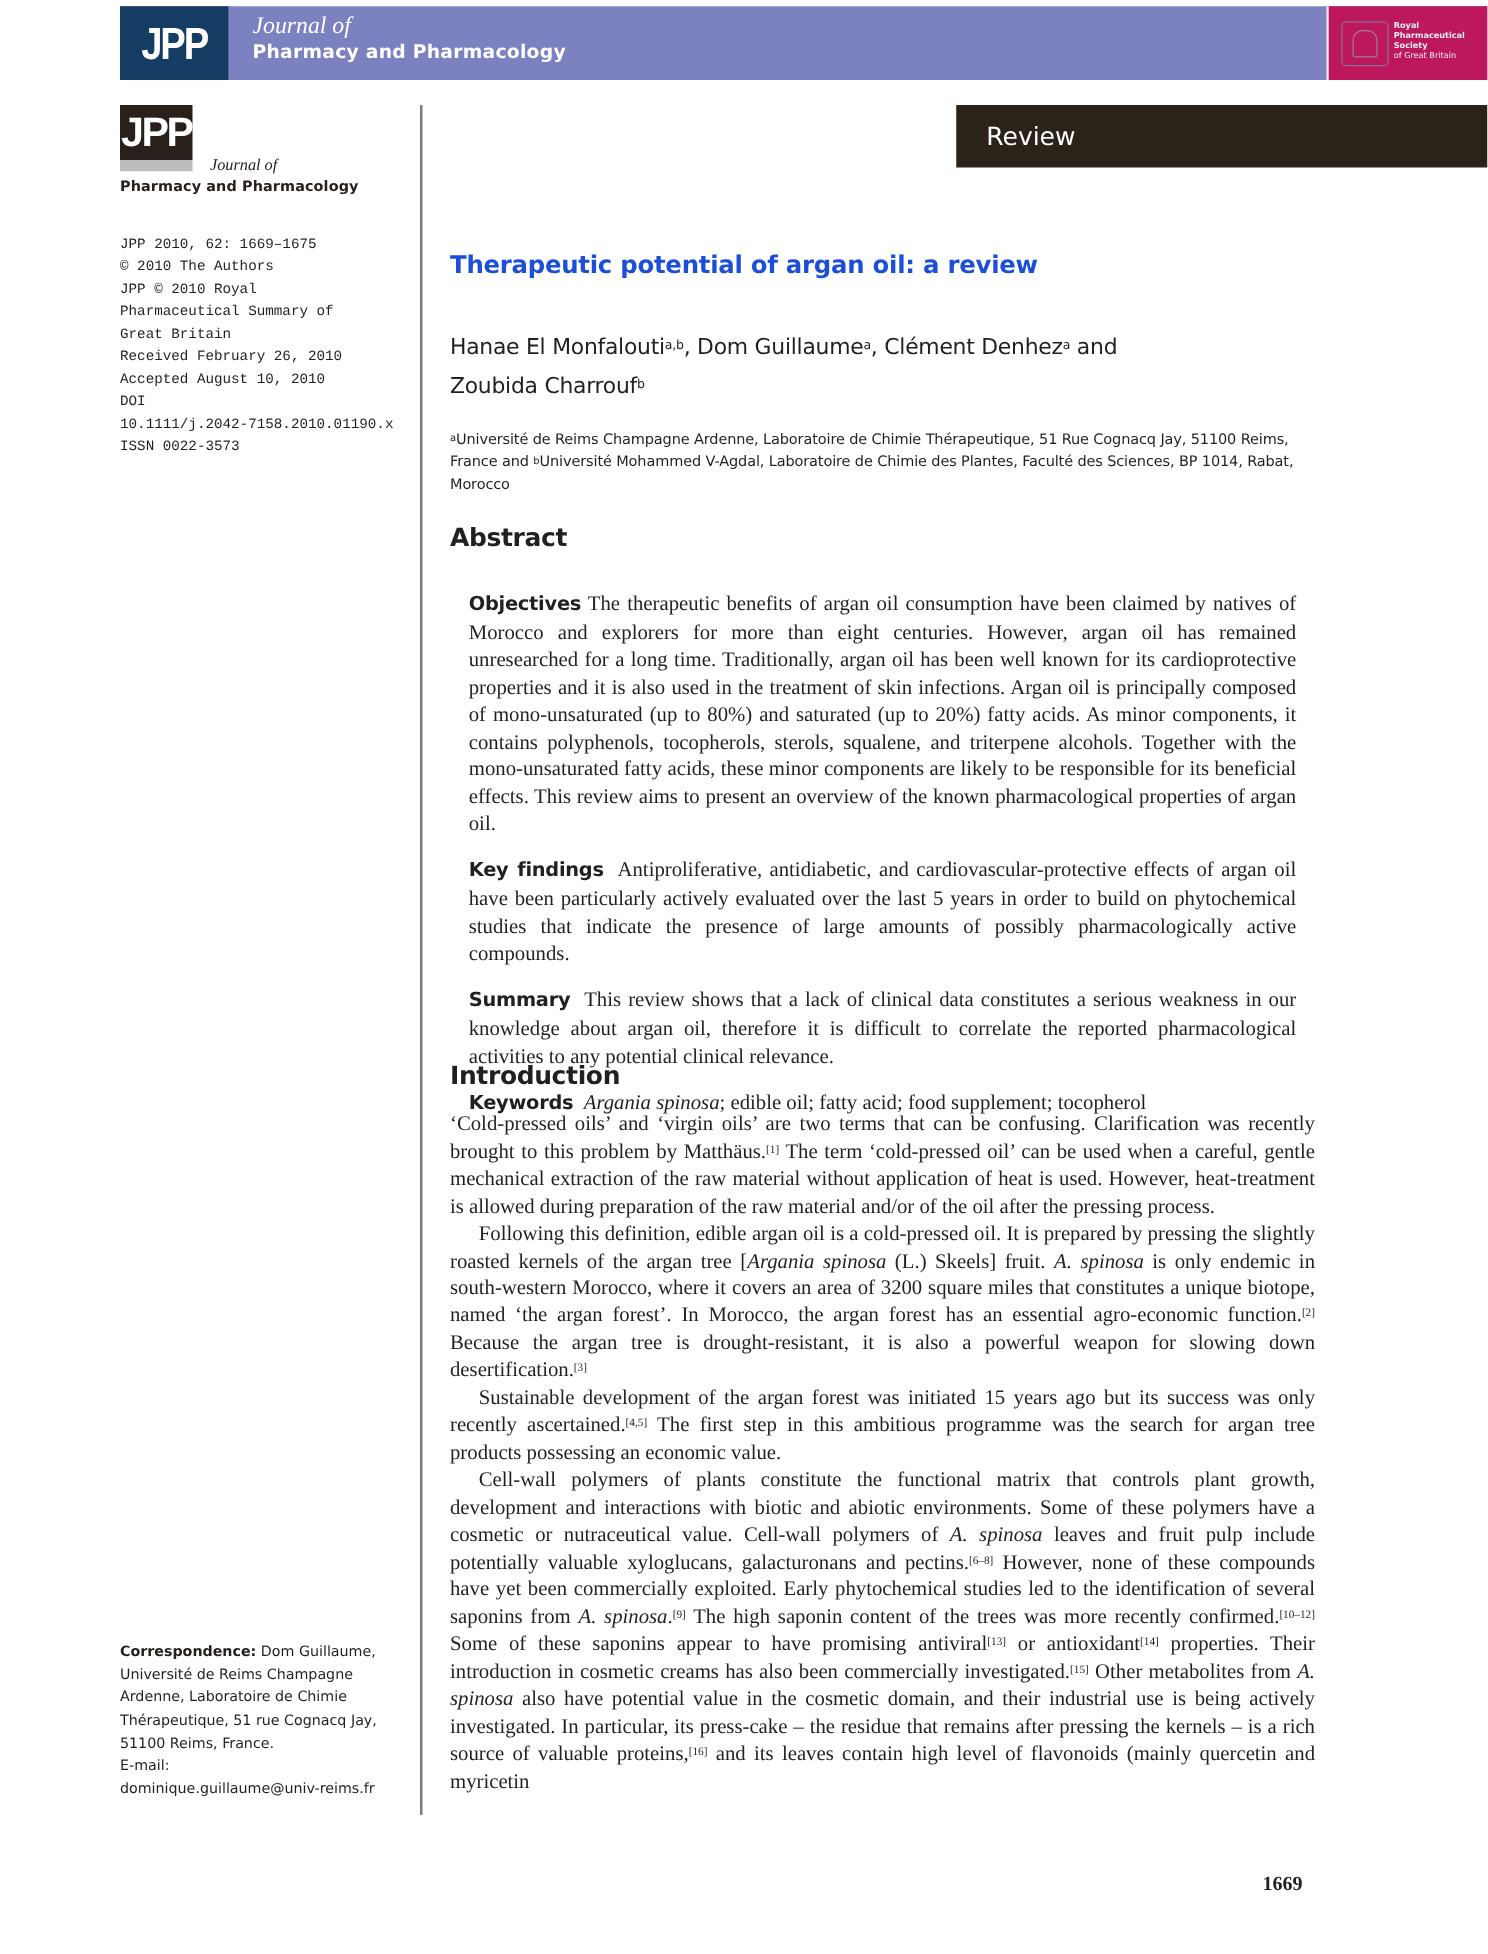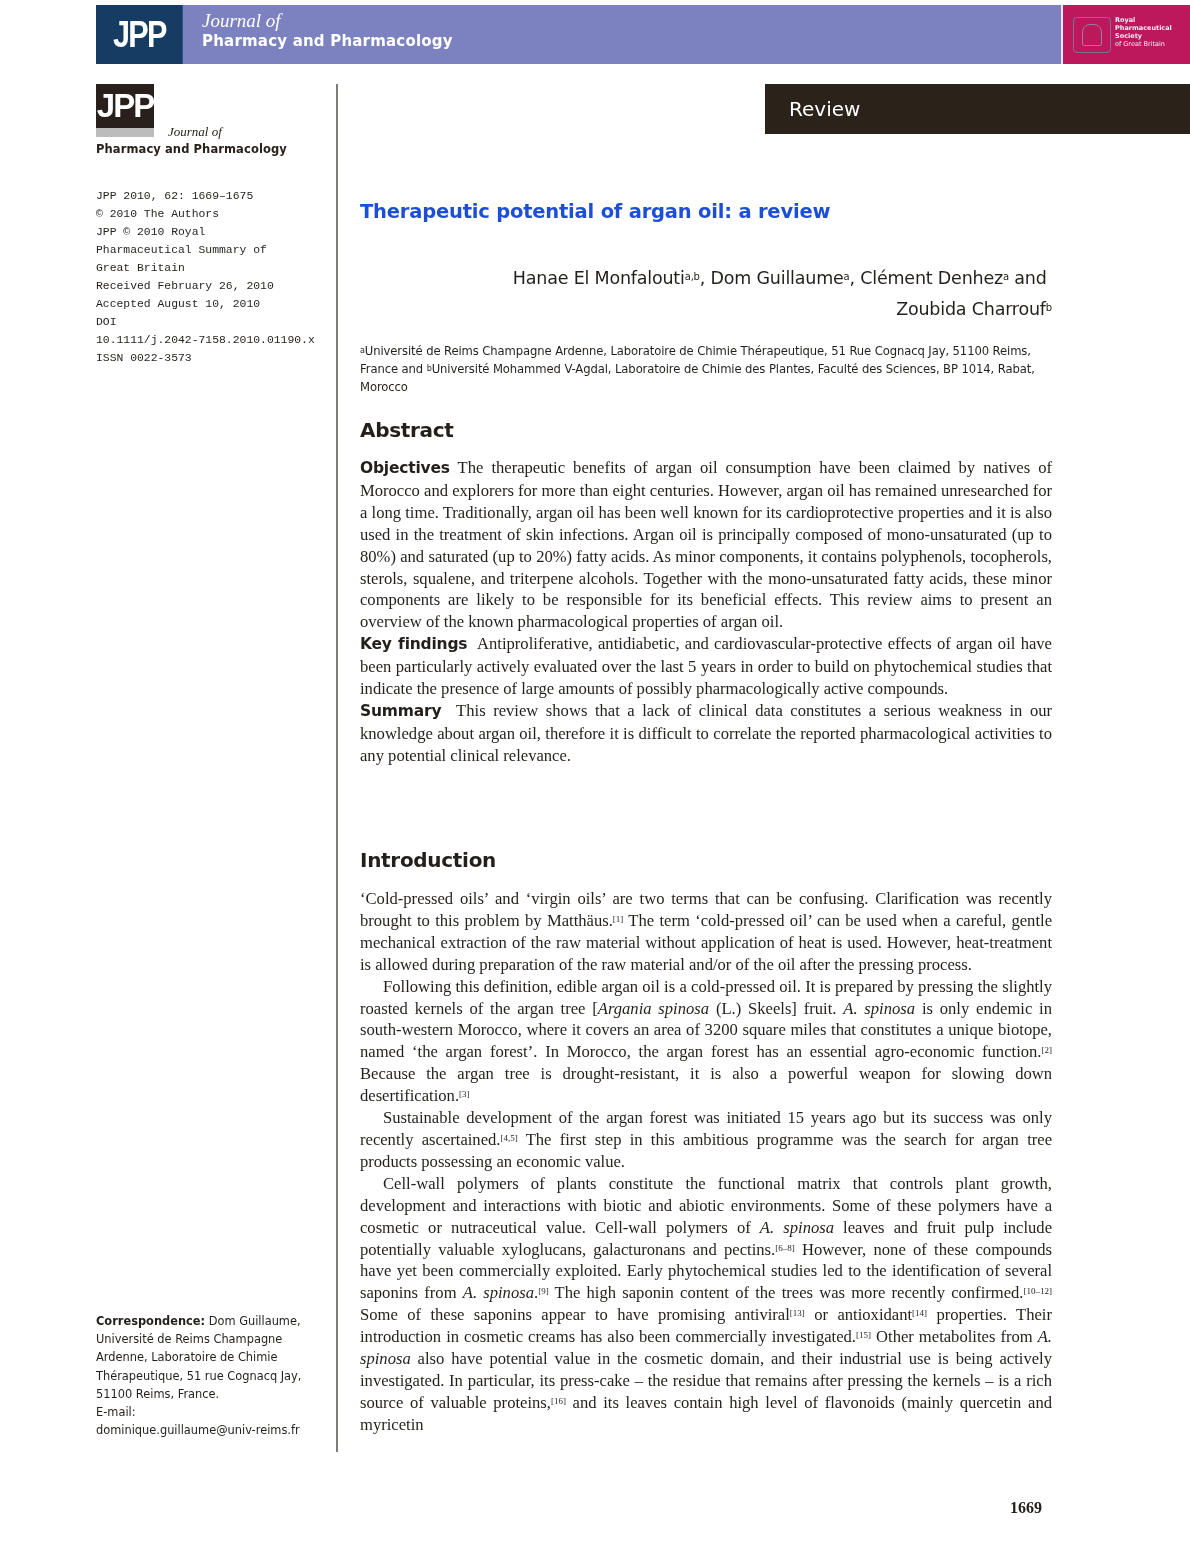--- a/index.html
+++ b/index.html
@@ -36,29 +36,29 @@
 
   
   .meta { position:absolute; left:96px; top:187px; width:240px; font-family:Liberation Mono, monospace; font-size:11.4px; line-height:18px; color:#231f1c; }
   .meta div { white-space:nowrap; }
   .corr { position:absolute; left:96px; top:1312px; width:240px; font-family:"DejaVu Sans", sans-serif; font-size:11.4px; line-height:18.2px; color:#231f1c; }
   .corr b { font-weight:bold; }
 
   
   .main { position:absolute; left:360px; top:200px; width:692px; }
   .article-title { font-family:"DejaVu Sans", sans-serif; font-weight:bold; font-size:19.5px; line-height:24px; margin:0; color:#1d4ed8; letter-spacing:-0.2px;}
-  .authors { margin-top:39px; font-family:"DejaVu Sans", sans-serif; font-size:17.5px; line-height:31px; color:#231f1c; letter-spacing:-0.2px;text-align:right;}
+  .authors { margin-top:39px; font-family:"DejaVu Sans", sans-serif; font-size:17.5px; line-height:31px; color:#231f1c; letter-spacing:-0.2px;}
   .authors sup { font-size:10px; vertical-align:top; position:relative; top:-2px; }
   .affil { margin-top:17px; font-family:"DejaVu Sans", sans-serif; font-size:11.6px; line-height:18px; color:#231f1c; letter-spacing:-0.1px;}
   .affil sup { font-size:8px; vertical-align:top; }
   .sec-head { font-family:"DejaVu Sans", sans-serif; font-weight:bold; font-size:20px; line-height:24px; margin:0; color:#231f1c; letter-spacing:-0.3px;}
   .abstract-head { position:absolute; left:360px; top:418px; }
   .intro-head { position:absolute; left:360px; top:848px; }
   .abstract { position:absolute; left:360px; top:457px; width:692px; font-family:"Liberation Serif", serif; font-size:16.6px; line-height:21.9px; text-align:justify; color:#231f1c; }
-  .abstract p { margin:0; }
+  .abstract p { margin:15px; }
   .abstract .lbl { font-family:"DejaVu Sans", sans-serif; font-weight:bold; font-size:15.5px; letter-spacing:-0.2px;}
   .abstract i { font-style:italic; }
   .intro { position:absolute; left:360px; top:888px; width:692px; font-family:"Liberation Serif", serif; font-size:16.6px; line-height:21.9px; text-align:justify; color:#231f1c; }
   .intro p { margin:0; }
   .intro p.indent { text-indent:23px; }
   .intro sup, .abstract sup { font-size:9px; vertical-align:top; position:relative; top:-1px; }
   .page-num { position:absolute; left:1010px; top:1499px; font-family:Liberation Serif, serif; font-weight:bold; font-size:16px; color:#231f1c; }
 </style>
 </head>
 <body>
@@ -119,20 +119,21 @@
   <div class="affil">
     <sup>a</sup><span>Université de Reims Champagne Ardenne, Laboratoire de Chimie Thérapeutique, 51 Rue Cognacq Jay, 51100 Reims, France and </span><sup>b</sup><span>Université Mohammed V-Agdal, Laboratoire de Chimie des Plantes, Faculté des Sciences, BP 1014, Rabat, Morocco</span>
   </div>
 </div>
 
 <h2 class="sec-head abstract-head">Abstract</h2>
 <div class="abstract">
   <p><span class="lbl">Objectives</span> <span>The therapeutic benefits of argan oil consumption have been claimed by natives of Morocco and explorers for more than eight centuries. However, argan oil has remained unresearched for a long time. Traditionally, argan oil has been well known for its cardioprotective properties and it is also used in the treatment of skin infections. Argan oil is principally composed of mono-unsaturated (up to 80%) and saturated (up to 20%) fatty acids. As minor components, it contains polyphenols, tocopherols, sterols, squalene, and triterpene alcohols. Together with the mono-unsaturated fatty acids, these minor components are likely to be responsible for its beneficial effects. This review aims to present an overview of the known pharmacological properties of argan oil.</span></p>
   <p><span class="lbl">Key findings</span>&nbsp; <span>Antiproliferative, antidiabetic, and cardiovascular-protective effects of argan oil have been particularly actively evaluated over the last 5 years in order to build on phytochemical studies that indicate the presence of large amounts of possibly pharmacologically active compounds.</span></p>
   <p><span class="lbl">Summary</span>&nbsp; <span>This review shows that a lack of clinical data constitutes a serious weakness in our knowledge about argan oil, therefore it is difficult to correlate the reported pharmacological activities to any potential clinical relevance.</span></p>
+  <p style="text-align:left"><span class="lbl">Keywords</span>&nbsp; <i>Argania spinosa</i><span>; edible oil; fatty acid; food supplement; tocopherol</span></p>
 </div>
 
 <h2 class="sec-head intro-head">Introduction</h2>
 <div class="intro">
   <p><span>‘Cold-pressed oils’ and ‘virgin oils’ are two terms that can be confusing. Clarification was recently brought to this problem by Matthäus.</span><sup>[1]</sup><span> The term ‘cold-pressed oil’ can be used when a careful, gentle mechanical extraction of the raw material without application of heat is used. However, heat-treatment is allowed during preparation of the raw material and/or of the oil after the pressing process.</span></p>
   <p class="indent"><span>Following this definition, edible argan oil is a cold-pressed oil. It is prepared by pressing the slightly roasted kernels of the argan tree [</span><i>Argania spinosa</i><span> (L.) Skeels] fruit. </span><i>A. spinosa</i><span> is only endemic in south-western Morocco, where it covers an area of 3200 square miles that constitutes a unique biotope, named ‘the argan forest’. In Morocco, the argan forest has an essential agro-economic function.</span><sup>[2]</sup><span> Because the argan tree is drought-resistant, it is also a powerful weapon for slowing down desertification.</span><sup>[3]</sup></p>
   <p class="indent"><span>Sustainable development of the argan forest was initiated 15 years ago but its success was only recently ascertained.</span><sup>[4,5]</sup><span> The first step in this ambitious programme was the search for argan tree products possessing an economic value.</span></p>
   <p class="indent"><span>Cell-wall polymers of plants constitute the functional matrix that controls plant growth, development and interactions with biotic and abiotic environments. Some of these polymers have a cosmetic or nutraceutical value. Cell-wall polymers of </span><i>A. spinosa</i><span> leaves and fruit pulp include potentially valuable xyloglucans, galacturonans and pectins.</span><sup>[6–8]</sup><span> However, none of these compounds have yet been commercially exploited. Early phytochemical studies led to the identification of several saponins from </span><i>A. spinosa</i><span>.</span><sup>[9]</sup><span> The high saponin content of the trees was more recently confirmed.</span><sup>[10–12]</sup><span> Some of these saponins appear to have promising antiviral</span><sup>[13]</sup><span> or antioxidant</span><sup>[14]</sup><span> properties. Their introduction in cosmetic creams has also been commercially investigated.</span><sup>[15]</sup><span> Other metabolites from </span><i>A. spinosa</i><span> also have potential value in the cosmetic domain, and their industrial use is being actively investigated. In particular, its press-cake – the residue that remains after pressing the kernels – is a rich source of valuable proteins,</span><sup>[16]</sup><span> and its leaves contain high level of flavonoids (mainly quercetin and myricetin</span></p>
 </div>
 

